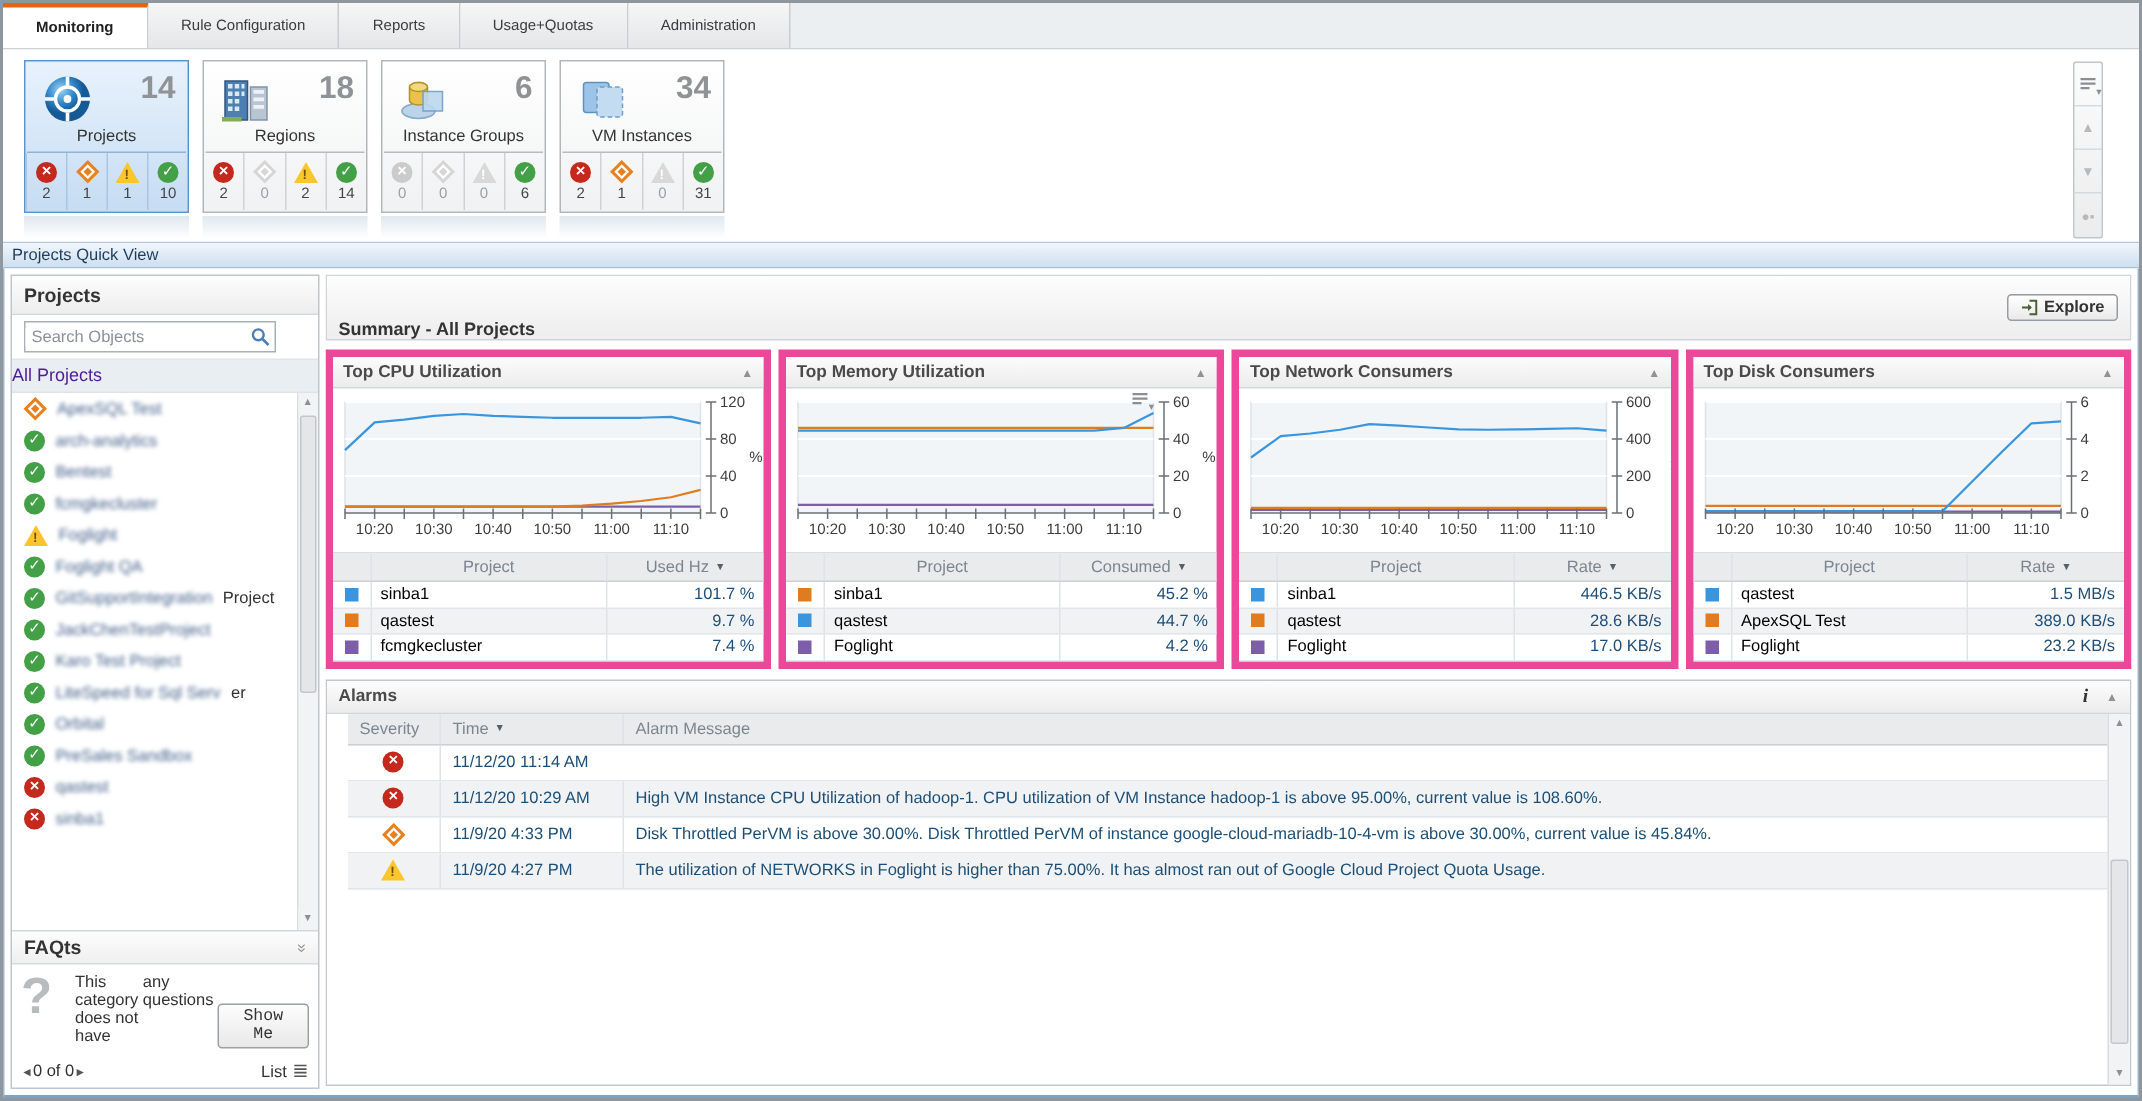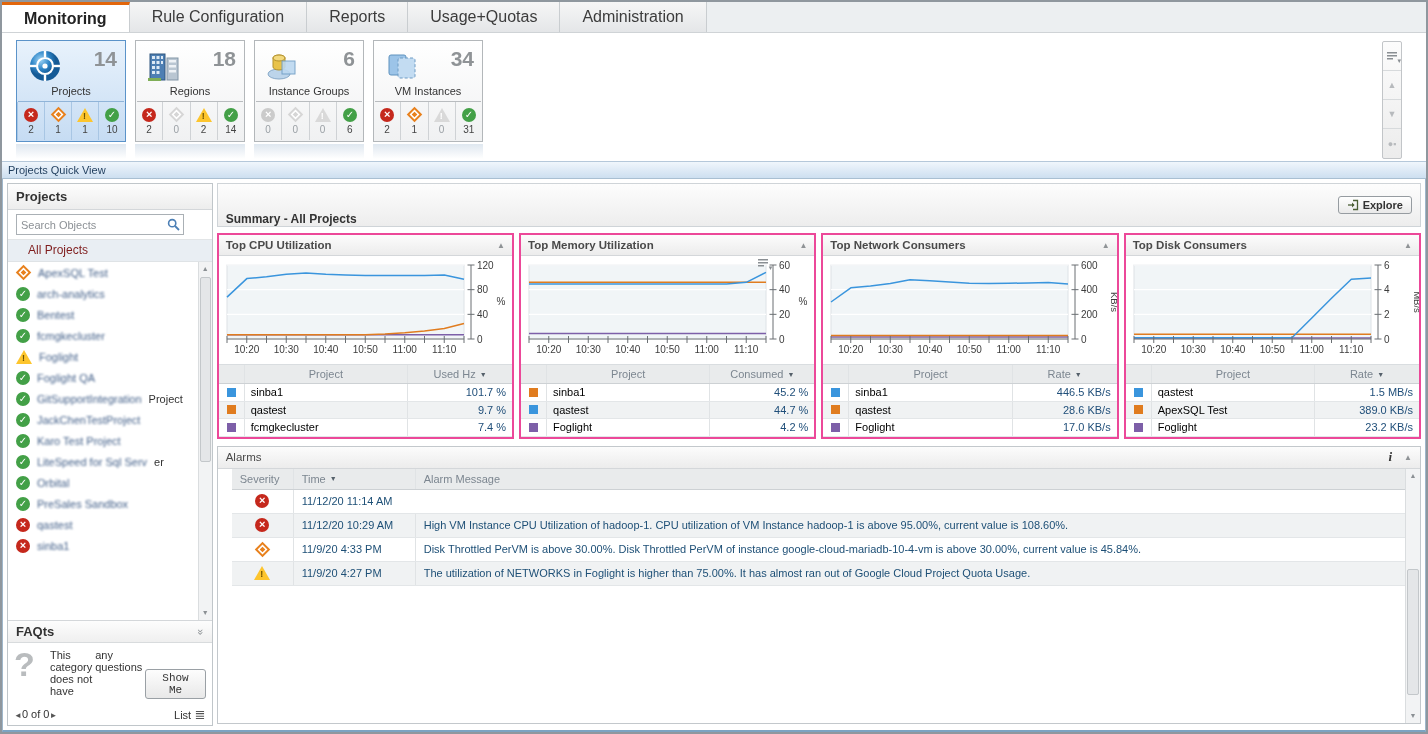--- a/index.html
+++ b/index.html
@@ -1,21 +1,21 @@
 <!DOCTYPE html>
 <html><head>
 <meta charset="utf-8">
 <style>
   * { margin:0; padding:0; box-sizing:border-box; }
   html,body { width:1428px; height:734px; font-family:"Liberation Sans","DejaVu Sans",sans-serif; background:#fff; }
   .frame { width:1428px; height:734px; border:2px solid #8f979e; background:#fff; display:flex; flex-direction:column; overflow:hidden; }
 
   
   .tabbar { display:flex; background:#eceff1; border-bottom:1px solid #cfd3d6; height:31px; flex:0 0 31px; }
-  .tab { padding:0 22px; display:flex; align-items:center; font-size:16px; color:#3c3c3c;
+  .tab { padding:0 22px; display:flex; align-items:center; font-size:10px; color:#3c3c3c;
          background:linear-gradient(#f6f6f6,#e4e6e8); border-right:1px solid #c9cdd0; cursor:pointer; }
   .tab.active { background:#fff; border-top:3px solid #e2660b; font-weight:bold; color:#222; border-right:1px solid #c9cdd0; }
 
   
   .dash-top { position:relative; flex:0 0 128px; background:#fff; padding:7px 0 0 14px; display:flex; gap:9px; }
   .tile-col { display:flex; flex-direction:column; }
   .tile { width:110px; height:102px; border:1px solid #b3b7ba; background:linear-gradient(#ffffff,#f0f1f2); cursor:pointer; }
   .tile.selected { border:1px solid #5b93c9; background:linear-gradient(#e8f2fc,#c6dcf3); }
   .tile-top { display:flex; justify-content:space-between; align-items:flex-start; padding:6px 8px 0 8px; height:44px; }
   .tile-count { font-size:21px; font-weight:bold; color:#8f9396; }
@@ -63,21 +63,21 @@
 
   
   .content { flex:1; display:flex; padding:4px; gap:4px; background:#fff; border-left:1px solid #9fb7cb; border-right:1px solid #9fb7cb; border-bottom:2px solid #7ca3c2; overflow:hidden; }
   .sidebar { flex:0 0 198px; border:1px solid #c0c6ca; display:flex; flex-direction:column; background:#fff; }
   .side-header { flex:0 0 26px; background:linear-gradient(#fdfdfd,#ededed); border-bottom:1px solid #d4d7da;
                  font-weight:bold; font-size:13px; color:#333; padding:5px 8px; }
   .search-row { flex:0 0 30px; padding:4px 8px; border-bottom:1px solid #e2e5e7; }
   .search-box { width:168px; height:21px; border:1px solid #aab0b5; display:flex; align-items:center; background:#fff; }
   .search-box input { border:none; outline:none; flex:1; font-size:11px; padding:0 4px; color:#555; font-family:inherit; }
   .search-box input::placeholder { color:#8c9196; }
-  .all-projects { flex:0 0 22px; background:#e9eef3; border-bottom:1px solid #dfe3e6; font-size:12px; color:#7f1d1d; padding:3px 20px; cursor:pointer; }
+  .all-projects { flex:0 0 22px; background:#e9eef3; border-bottom:1px solid #dfe3e6; font-size:12px; color:#4c1d95; padding:3px 0; cursor:pointer; }
   .proj-list-wrap { flex:1; position:relative; overflow:hidden; border-bottom:1px solid #d4d7da; }
   .proj-list { position:absolute; inset:0 14px 0 0; }
   .pitem { height:21px; display:flex; align-items:center; gap:7px; padding:0 4px 0 8px; cursor:pointer; }
   .pname { font-size:11px; color:#44618a; filter:blur(1.3px); white-space:nowrap; }
   .pname-clear { font-size:11px; color:#333; white-space:nowrap; }
   .vscroll { position:absolute; top:0; right:0; bottom:0; width:14px; background:#f2f3f4; border-left:1px solid #dadddf; display:flex; flex-direction:column; }
   .vscroll .sbtn { height:14px; text-align:center; font-size:7px; color:#8b9094; line-height:14px; background:#f2f3f4; cursor:pointer; }
   .vscroll .strack { flex:1; position:relative; }
   .vscroll .sthumb { position:absolute; left:1px; right:1px; border:1px solid #c3c7ca; background:#e4e6e8; border-radius:2px; }
 
@@ -93,40 +93,40 @@
   .pg-arrow { font-size:8px; color:#555; cursor:pointer; }
   .list-icon { font-size:13px; color:#555; }
 
   
   .main { flex:1; display:flex; flex-direction:column; overflow:hidden; }
   .summary-header { flex:0 0 27px; background:linear-gradient(#fdfdfd,#ededed); border:1px solid #cfd4d8; display:flex; justify-content:space-between; align-items:center; padding:0 8px; }
   .summary-title { font-weight:bold; font-size:12px; color:#333;margin-top:28px; }
   .explore-btn { display:flex; align-items:center; gap:4px; font-size:11px; font-weight:bold; color:#333;
                  border:1px solid #969ca1; border-radius:3px; background:linear-gradient(#fff,#e9e9e9); padding:2px 8px; cursor:pointer; }
   .charts-row { flex:0 0 205px; display:flex; gap:5px; margin-top:6px; }
-  .chart-panel { flex:1 1 0; border:2px solid #ec4899; background:#fff; display:flex; flex-direction:column; overflow:hidden; }
+  .chart-panel { flex:1 1 0; border:5px solid #ec4899; background:#fff; display:flex; flex-direction:column; overflow:hidden; }
   .cp-header { flex:0 0 21px; background:linear-gradient(#fcfcfc,#ececec); border-bottom:1px solid #d4d7da; display:flex; justify-content:space-between; align-items:center; padding:0 7px; }
   .cp-title { font-weight:bold; font-size:11.5px; color:#4a4a4a; }
   .collapse-ic { font-size:8px; color:#8f9396; cursor:pointer; }
   .chart-box { flex:0 0 104px; position:relative; }
   .chart-menu { position:absolute; top:3px; right:46px; cursor:pointer; }
   .cp-table { font-size:11px; border-top:1px solid #d9dde0; }
   .cp-trow { display:grid; grid-template-columns:26px 1fr 104px; height:17.5px; align-items:center; border-bottom:1px solid #e3e6e8; }
   .cp-trow.hdr { background:#e9ebec; color:#7c8690; height:19px; border-bottom:1px solid #cdd1d4; }
   .cp-trow.alt { background:#f0f2f3; }
   .cp-cell { padding:0 6px; height:100%; display:flex; align-items:center; border-right:1px solid #e0e3e5; overflow:hidden; }
   .cp-cell:last-child { border-right:none; justify-content:flex-end; color:#1f4e79; }
   .cp-trow.hdr .cp-cell { justify-content:center; color:#7c8690; }
   .swatch { width:9px; height:9px; display:inline-block; margin:0 auto; }
   .sort-caret { font-size:7px; color:#55606a; margin-left:4px; }
 
   
   .alarms-panel { flex:1; border:1px solid #c3c8cc; margin-top:7px; margin-bottom:2px; display:flex; flex-direction:column; overflow:hidden; }
   .al-header { flex:0 0 22px; background:linear-gradient(#fcfcfc,#ececec); border-bottom:1px solid #d4d7da; display:flex; justify-content:space-between; align-items:center; padding:0 8px; }
-  .al-title { font-weight:normal; font-size:11.5px; color:#4a4a4a;text-align:right; }
+  .al-title { font-weight:bold; font-size:11.5px; color:#4a4a4a;text-align:right; }
   .al-hright { display:flex; gap:12px; align-items:center; }
   .info-ic { font-family:"Liberation Serif","DejaVu Serif",serif; font-style:italic; font-weight:bold; font-size:13px; color:#333; cursor:pointer; }
   .al-body { flex:1; position:relative; overflow:hidden;margin-left:14px; }
   .al-table { position:absolute; inset:0 15px 0 0; }
   .al-row { display:grid; grid-template-columns:62px 122px 1fr; height:24px; border-bottom:1px solid #e3e6e8; align-items:center; }
   .al-row.hdr { background:#e9ebec; height:21px; color:#7c8690; font-size:11px; border-bottom:1px solid #cdd1d4; }
   .al-row.alt { background:#f0f2f3; }
   .al-cell { padding:0 8px; font-size:11px; height:100%; display:flex; align-items:center; border-right:1px solid #e0e3e5; overflow:hidden; white-space:nowrap; }
   .al-cell:last-child { border-right:none; }
   .al-cell.sev { justify-content:center; }

